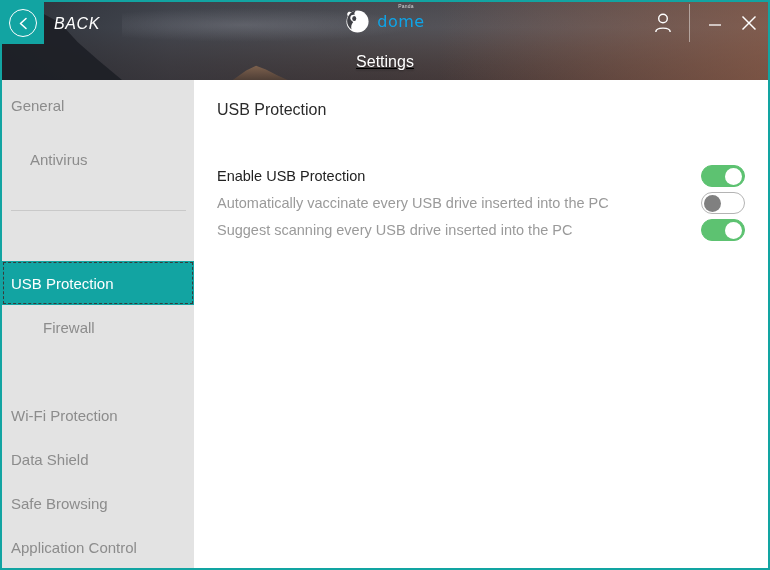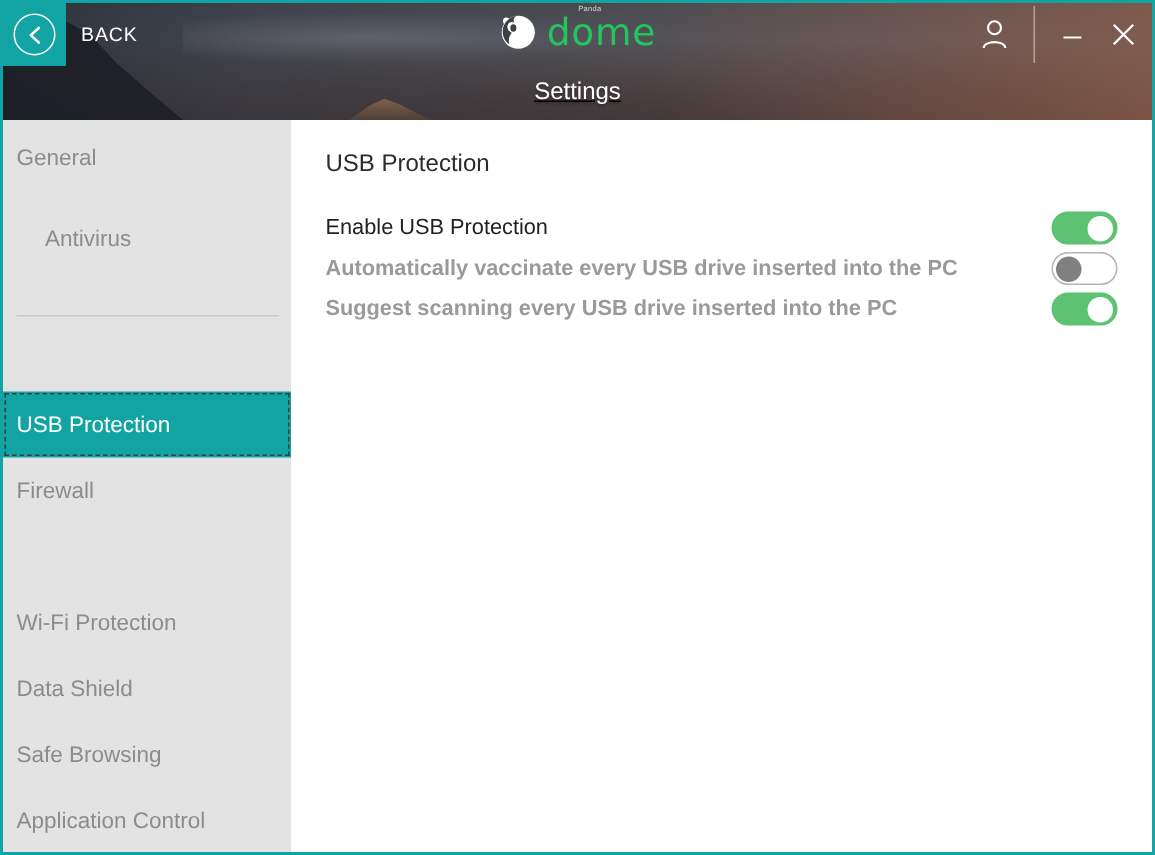--- a/index.html
+++ b/index.html
@@ -106,37 +106,38 @@
     border: 1.6px solid #ffffff;
     border-radius: 50%;
     display: flex;
     align-items: center;
     justify-content: center;
   }
   .back-label {
     position: absolute;
     left: 52px; top: 13px;
     color: #ffffff;
-    font-size: 13px;
+    font-size: 16px;
     letter-spacing: 0.6px;
     cursor: pointer;
+    font-style: italic;
   }
   .logo {
     position: absolute;
     left: 0; right: 0; top: 7px;
     display: flex;
     align-items: center;
     justify-content: center;
     gap: 7px;
   }
   .logo-mark { width: 25px; height: 25px; }
   .logo-text-wrap { position: relative; }
   .logo-word {
-    color: #22c55e;
-    font-size: 25px;
+    color: #0ea5e9;
+    font-size: 16px;
     font-weight: 400;
     letter-spacing: 0.5px;
     line-height: 25px;
     font-family: "DejaVu Sans", sans-serif;
   }
   .logo-sup {
     position: absolute;
     left: 21px; top: -6px;
     color: #d8d8d8;
     font-size: 5px;
@@ -238,27 +239,28 @@
     font-size: 16px;
     color: #2b2b2b;
   }
   .opt-row {
     position: absolute;
     left: 23px;
     width: 528px;
     height: 27px;
     display: flex;
     align-items: center;
+    margin-top: 24px;
   }
   .opt-label {
     font-size: 14.5px;
     flex: 1;
   }
   .opt-label.strong { color: #222222; }
-  .opt-label.muted  { color: #9a9a9a; font-weight: bold; }
+  .opt-label.muted  { color: #9a9a9a; }
 
   .toggle {
     position: relative;
     width: 44px;
     height: 22px;
     border-radius: 11px;
     flex: 0 0 auto;
     cursor: pointer;
     box-sizing: border-box;
   }
@@ -351,21 +353,21 @@
       <div class="side-sep"></div>
     <div class="side-item" style="top: 3px;">
           <span>General</span>
         </div>
         <div class="side-item" style="top: 57px; padding-left: 28px;">
           <span>Antivirus</span>
         </div>
         <div class="side-item selected" style="top: 181px;">
           <span>USB Protection</span>
         </div>
-        <div class="side-item" style="top: 225px;">
+        <div class="side-item" style="top: 225px; margin-left: 32px;">
           <span>Firewall</span>
         </div>
         <div class="side-item" style="top: 313px;">
           <span>Wi-Fi Protection</span>
         </div>
         <div class="side-item" style="top: 401px;">
           <span>Safe Browsing</span>
         </div>
         <div class="side-item" style="top: 357px;">
           <span>Data Shield</span>

